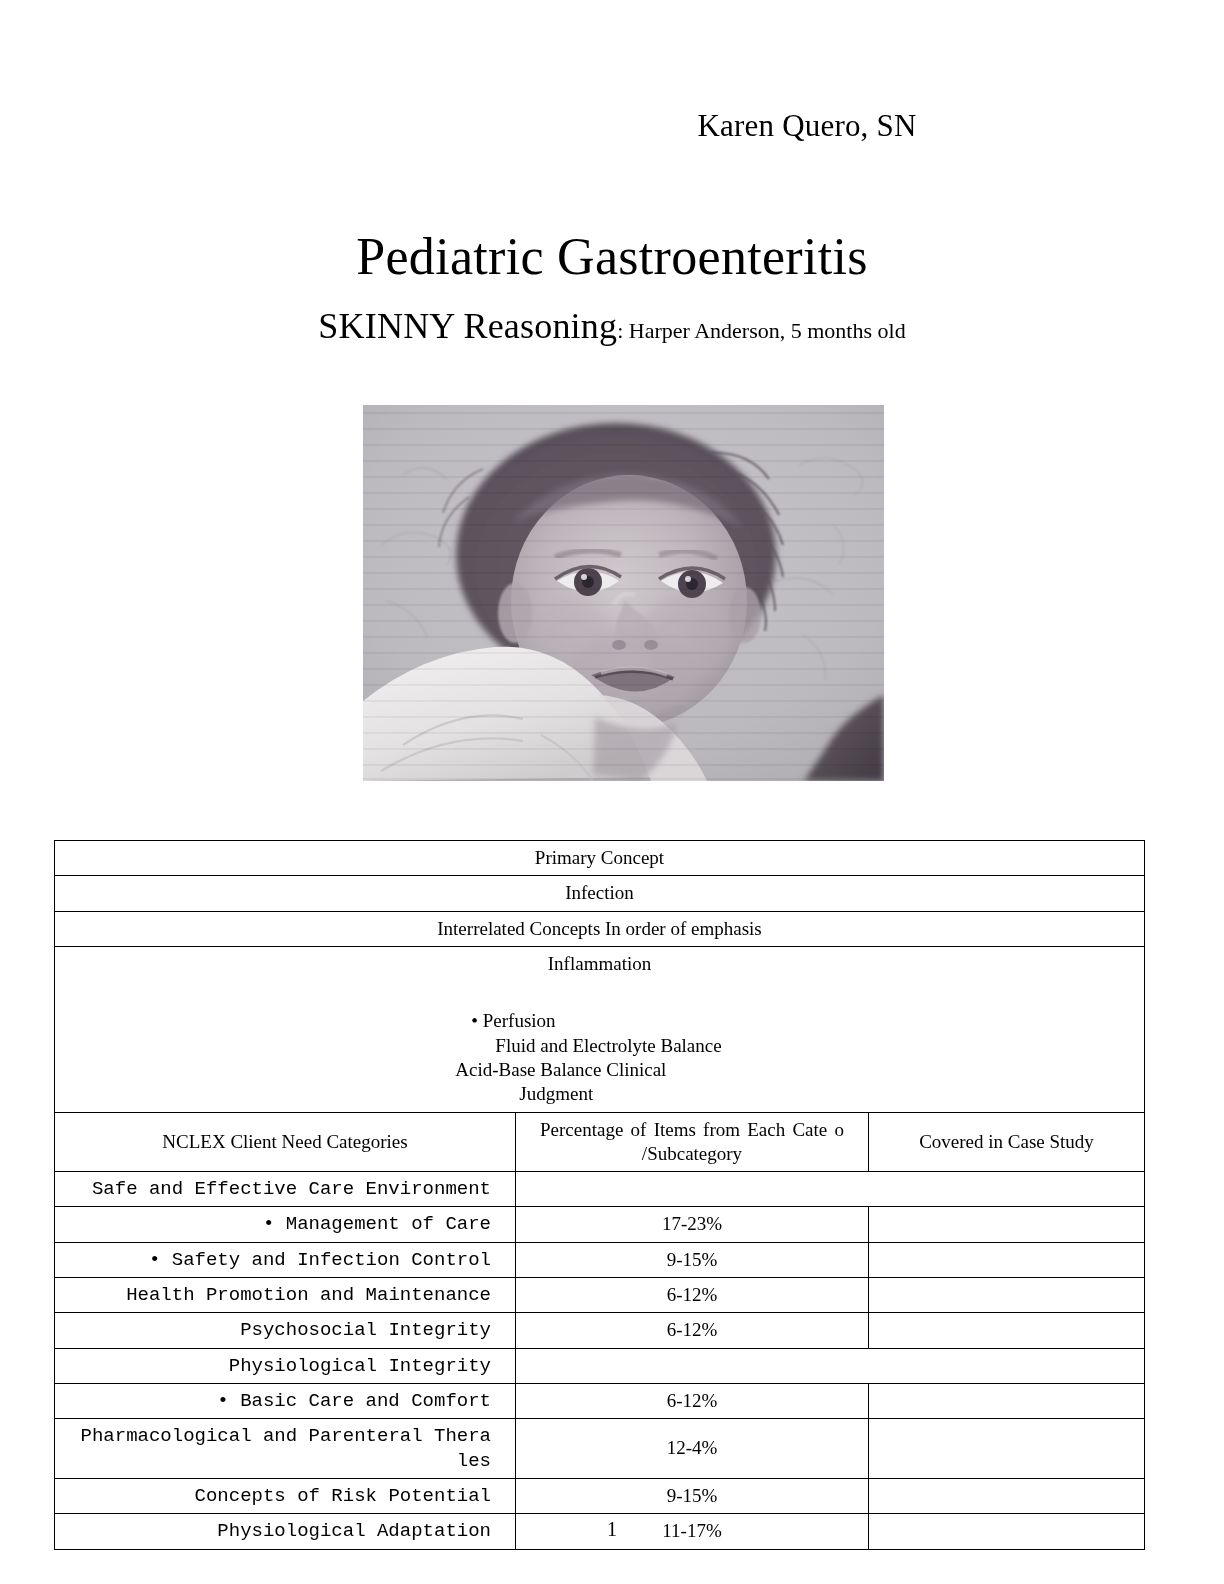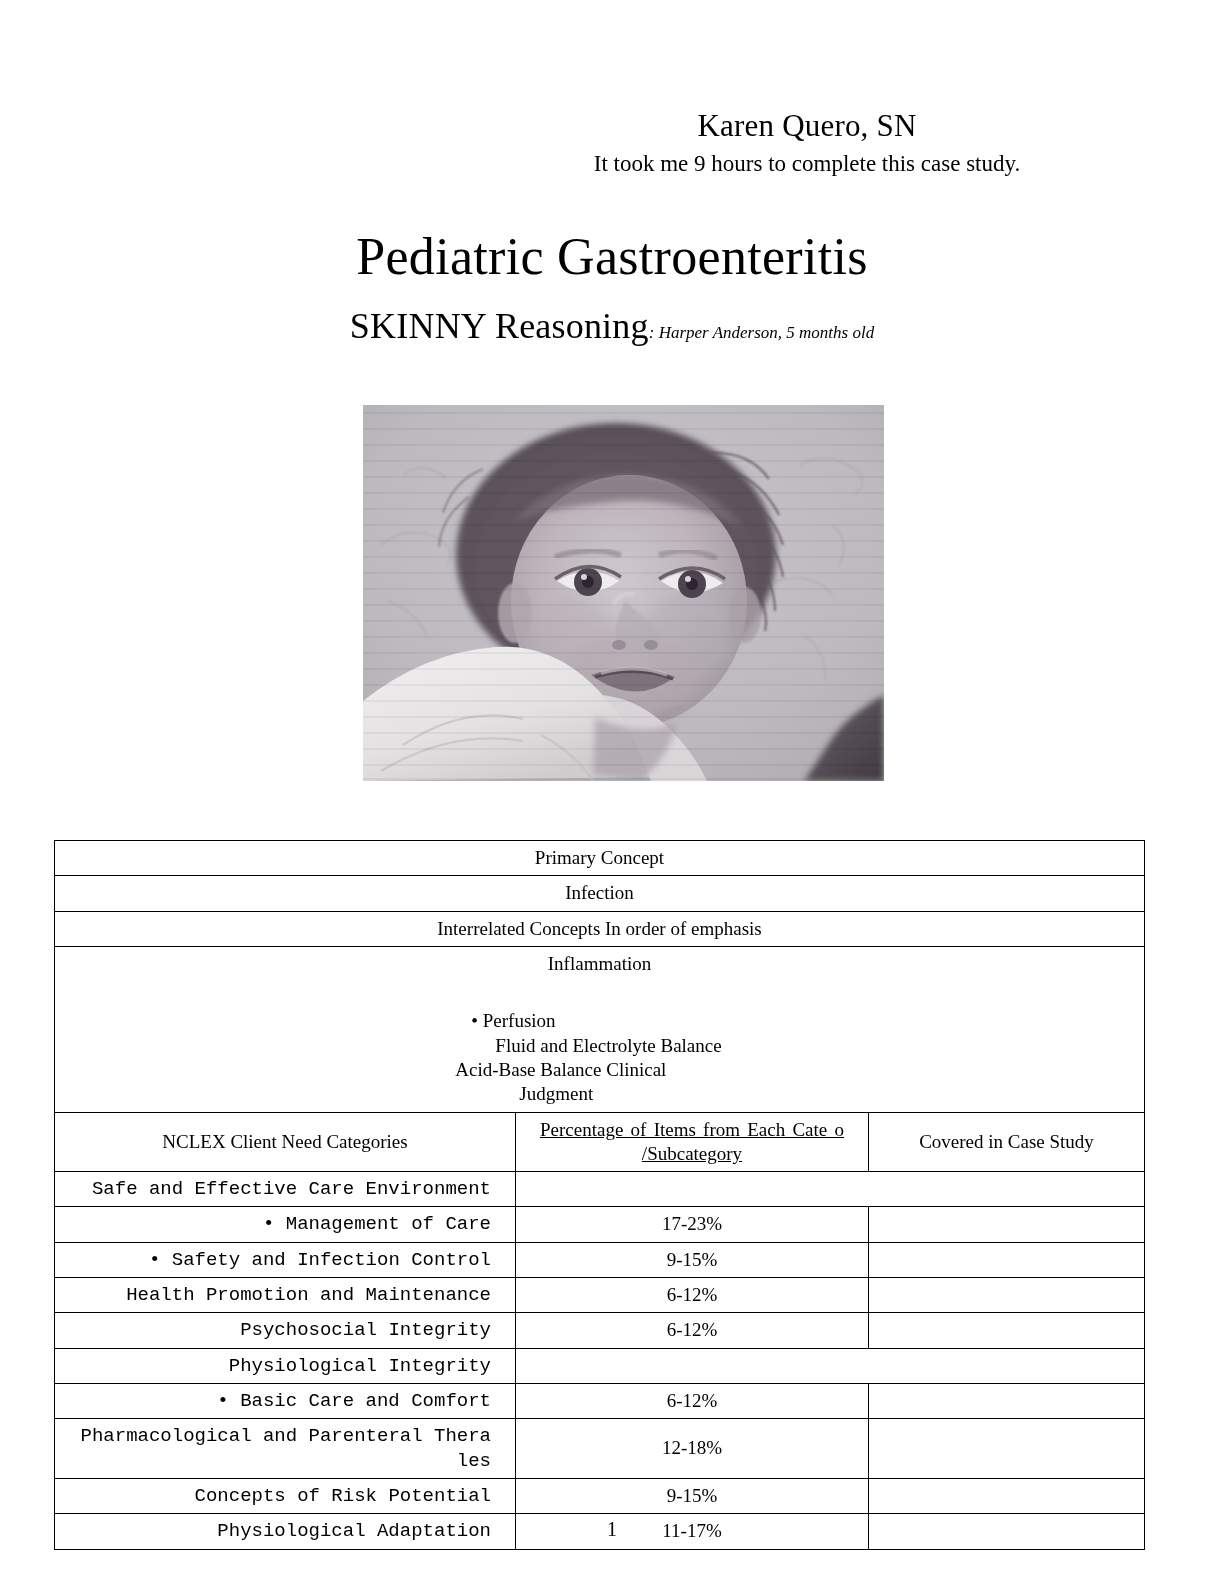--- a/index.html
+++ b/index.html
@@ -62,22 +62,21 @@
     left: 0;
     width: 1224px;
     text-align: center;
     white-space: nowrap;
   }
   .subtitle-main {
     font-size: 36px;
     letter-spacing: 0.2px;
   }
   .subtitle-rest {
-    font-size: 17px;
-    font-style: italic;
+    font-size: 22px;
   }
 
   
   .photo-frame {
     position: absolute;
     left: 363px;
     top: 405px;
     width: 521px;
     height: 376px;
     overflow: hidden;
@@ -130,21 +129,20 @@
   .hdr-cell {
     text-align: center;
     padding-top: 9px;
     padding-bottom: 9px;
   }
   .hdr-justify {
     text-align: justify;
     text-align-last: center;
     line-height: 1.45;
     padding: 9px 10px;
-    text-decoration: underline;
   }
 
   .indent-1 { padding-left: 28px; }
   .indent-2 { padding-left: 62px; }
 
   .page-number {
     position: absolute;
     left: 0;
     top: 1518px;
     width: 1224px;
@@ -152,21 +150,20 @@
     font-size: 20px;
   }
 </style>
 </head>
 <body>
 
 <div class="page">
 
   <div class="header-block">
     <div class="author-name">Karen Quero, SN</div>
-    <div class="header-note">It took me 9 hours to complete this case study.</div>
   </div>
 
   <div class="doc-title">Pediatric Gastroenteritis</div>
 
   <div class="subtitle-line">
     <span class="subtitle-main">SKINNY Reasoning</span><span class="subtitle-rest">: Harper Anderson, 5 months old</span>
   </div>
 
   <div class="photo-frame">
     <svg width="521" height="376" viewBox="0 0 521 376">
@@ -382,21 +379,21 @@
         <td class="c-left">Physiological Integrity</td>
         <td colspan="2" class="c-center"></td>
       </tr>
       <tr>
         <td class="c-left indent-1">• Basic Care and Comfort</td>
         <td class="c-center">6-12%</td>
         <td class="c-center"></td>
       </tr>
       <tr>
         <td class="c-left indent-2">Pharmacological and Parenteral Thera les</td>
-        <td class="c-center">12-18%</td>
+        <td class="c-center">12-4%</td>
         <td class="c-center"></td>
       </tr>
       <tr>
         <td class="c-left indent-2">Concepts of Risk Potential</td>
         <td class="c-center">9-15%</td>
         <td class="c-center"></td>
       </tr>
       <tr>
         <td class="c-left indent-2">Physiological Adaptation</td>
         <td class="c-center">11-17%</td>

